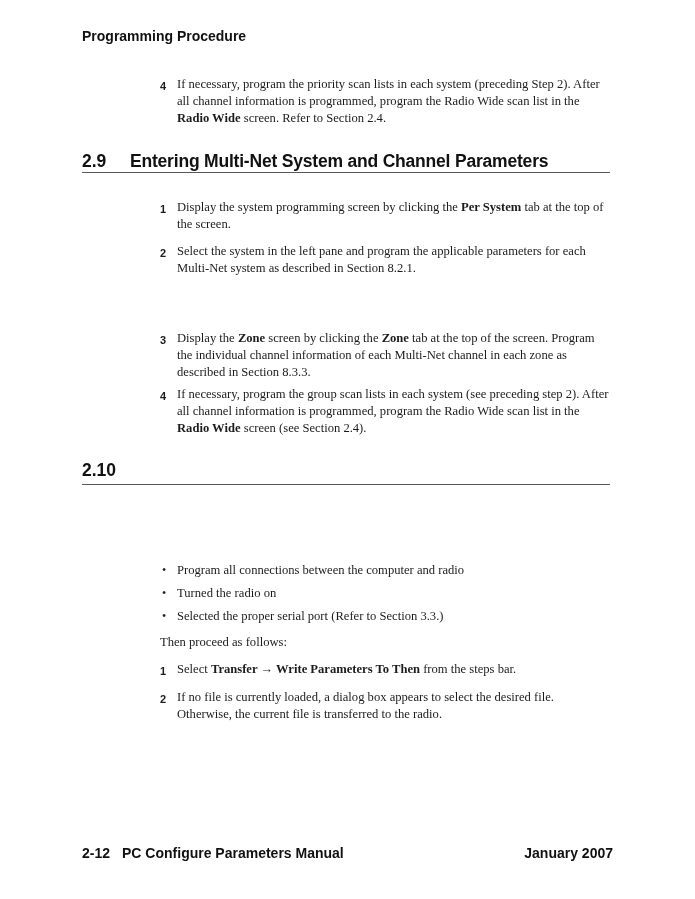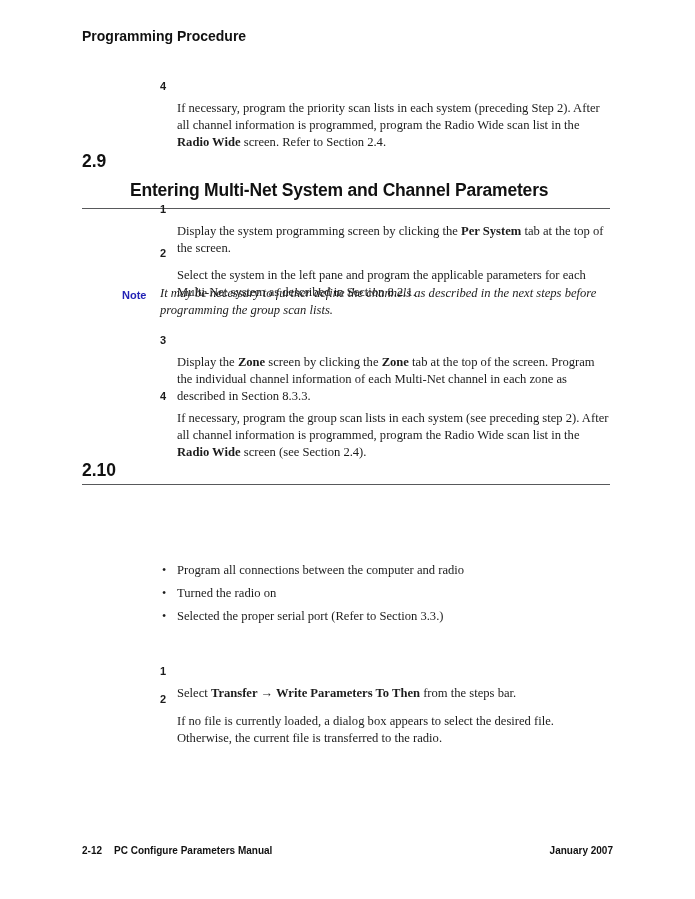--- a/index.html
+++ b/index.html
@@ -24,33 +24,32 @@
   .step {
     left:160px; width:452px;
     display:flex;
   }
   .step .num {
     flex:none; width:17px;
     font-family:"Liberation Sans", sans-serif;
     font-weight:bold; font-size:11px;
     padding-top:2px;
   }
-  .step .txt { flex:1;margin-top:24px; }
+  .step .txt { flex:1; }
 
   .heading {
     left:82px; width:528px;
     font-family:"Liberation Sans", sans-serif;
     font-weight:bold; font-size:17.5px; line-height:21px;
     color:#111;
     display:flex;
     border-bottom:1.5px solid #58595b;
-    padding-bottom:7px;
   }
   .heading .hnum { flex:none; width:48px; }
-  .heading .htitle { flex:1; letter-spacing:-0.2px;margin-top:29px; }
+  .heading .htitle { flex:1; letter-spacing:-0.2px; }
 
   .note {
     left:122px; width:492px;
     display:flex;
   }
   .note .note-label {
     flex:none; width:38px;
     font-family:"Liberation Sans", sans-serif;
     font-weight:bold; font-size:11px;
     color:#2323b5;
@@ -62,21 +61,21 @@
 
   .bullet-list { left:162px; width:450px; }
   .bullet-item { display:flex; margin-bottom:6px; }
   .bullet-item .b { flex:none; width:15px; font-size:12px; }
   .bullet-item .bt { flex:1; }
 
   .footer {
     top:845px; left:82px; width:531px;
     display:flex; justify-content:space-between;
     font-family:"Liberation Sans", sans-serif;
-    font-weight:bold; font-size:10px; color:#111;
+    font-weight:bold; font-size:14px; color:#111;
   }
   .footer .fleft { display:flex; gap:12px; }
 </style>
 </head>
 <body>
 
 <div class="page">
 
   <div class="abs running-header">Programming Procedure</div>
 
@@ -93,24 +92,20 @@
   <div class="abs step body-text" style="top:199px">
     <span class="num">1</span>
     <div class="txt"><span>Display the system programming screen by clicking the </span><span style="font-weight: bold;">Per System</span><span> tab at the top of the screen.</span></div>
   </div>
 
   <div class="abs step body-text" style="top:243px">
     <span class="num">2</span>
     <div class="txt"><span>Select the system in the left pane and program the applicable parameters for each Multi-Net system as described in Section 8.2.1.</span></div>
   </div>
 
-  <div class="abs note body-text" style="top:285px">
-    <span class="note-label">Note</span>
-    <div class="note-text">It may be necessary to further define the channels as described in the next steps before programming the group scan lists.</div>
-  </div>
 
   <div class="abs step body-text" style="top:330px">
     <span class="num">3</span>
     <div class="txt"><span>Display the </span><span style="font-weight: bold;">Zone</span><span> screen by clicking the </span><span style="font-weight: bold;">Zone</span><span> tab at the top of the screen. Program the individual channel information of each Multi-Net channel in each zone as described in Section 8.3.3.</span></div>
   </div>
 
   <div class="abs step body-text" style="top:386px">
     <span class="num">4</span>
     <div class="txt"><span>If necessary, program the group scan lists in each system (see preceding step 2). After all channel information is programmed, program the Radio Wide scan list in the </span><span style="font-weight: bold;">Radio Wide</span><span> screen (see Section 2.4).</span></div>
   </div>
@@ -128,20 +123,21 @@
     <div class="bullet-item">
       <span class="b">•</span>
       <span class="bt">Turned the radio on</span>
     </div>
     <div class="bullet-item">
       <span class="b">•</span>
       <span class="bt">Selected the proper serial port (Refer to Section 3.3.)</span>
     </div>
   </div>
 
+  <div class="abs para body-text" style="top:634px">Then proceed as follows:</div>
 
   <div class="abs step body-text" style="top:661px">
     <span class="num">1</span>
     <div class="txt"><span>Select </span><span style="font-weight: bold;">Transfer → Write Parameters To Then</span><span> from the steps bar.</span></div>
   </div>
 
   <div class="abs step body-text" style="top:689px">
     <span class="num">2</span>
     <div class="txt"><span>If no file is currently loaded, a dialog box appears to select the desired file. Otherwise, the current file is transferred to the radio.</span></div>
   </div>

